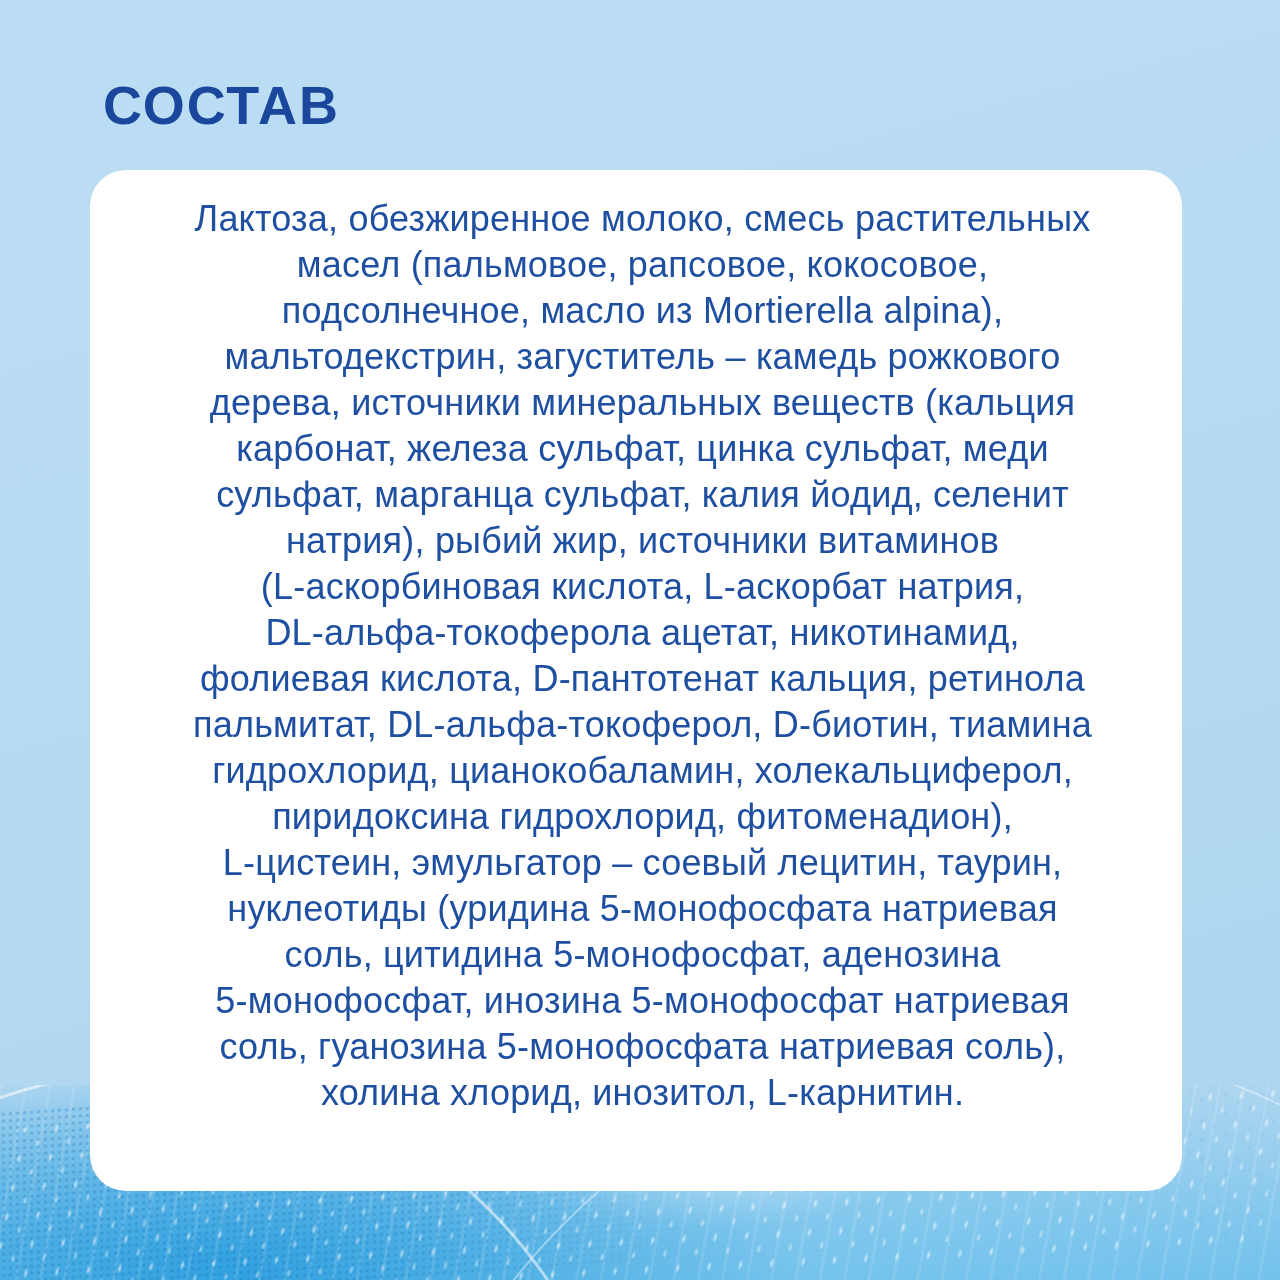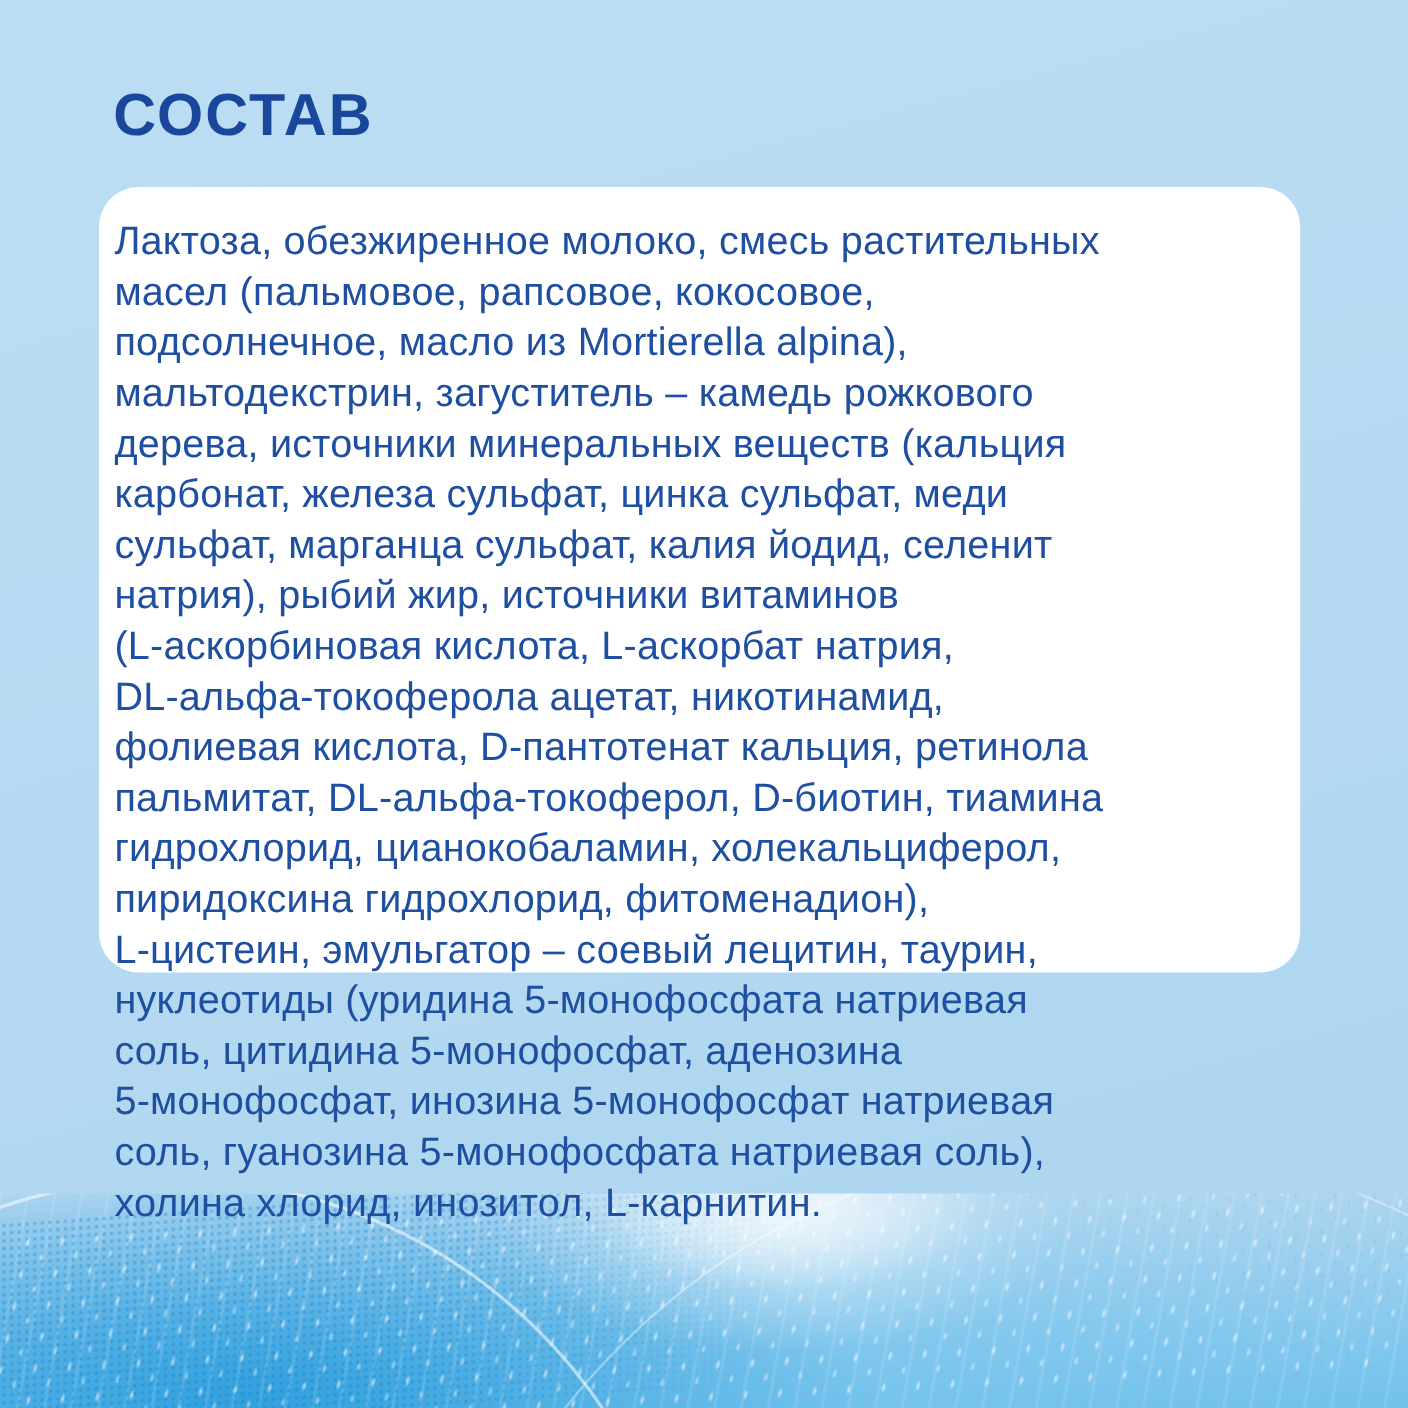--- a/index.html
+++ b/index.html
@@ -72,24 +72,25 @@
   }
 
   
   .title{
     position:absolute; left:103px; top:74px;
     font-size:54px; font-weight:700; letter-spacing:2px;
     color: var(--title-text);
   }
   .card{
     position:absolute; left:90px; top:170px;
-    width:1092px; height:714px;
+    width:1092px; height:1021px;
     background: var(--card-background);
     border-radius:36px;
     padding:26px 1px 0 14px;
+    text-align:center;
   }
   .ingredients{
     white-space:pre-line;
     font-size:36px; line-height:46px; letter-spacing:.2px;
     color: var(--body-text);
   }
 </style>
 </head>
 <body>
 

